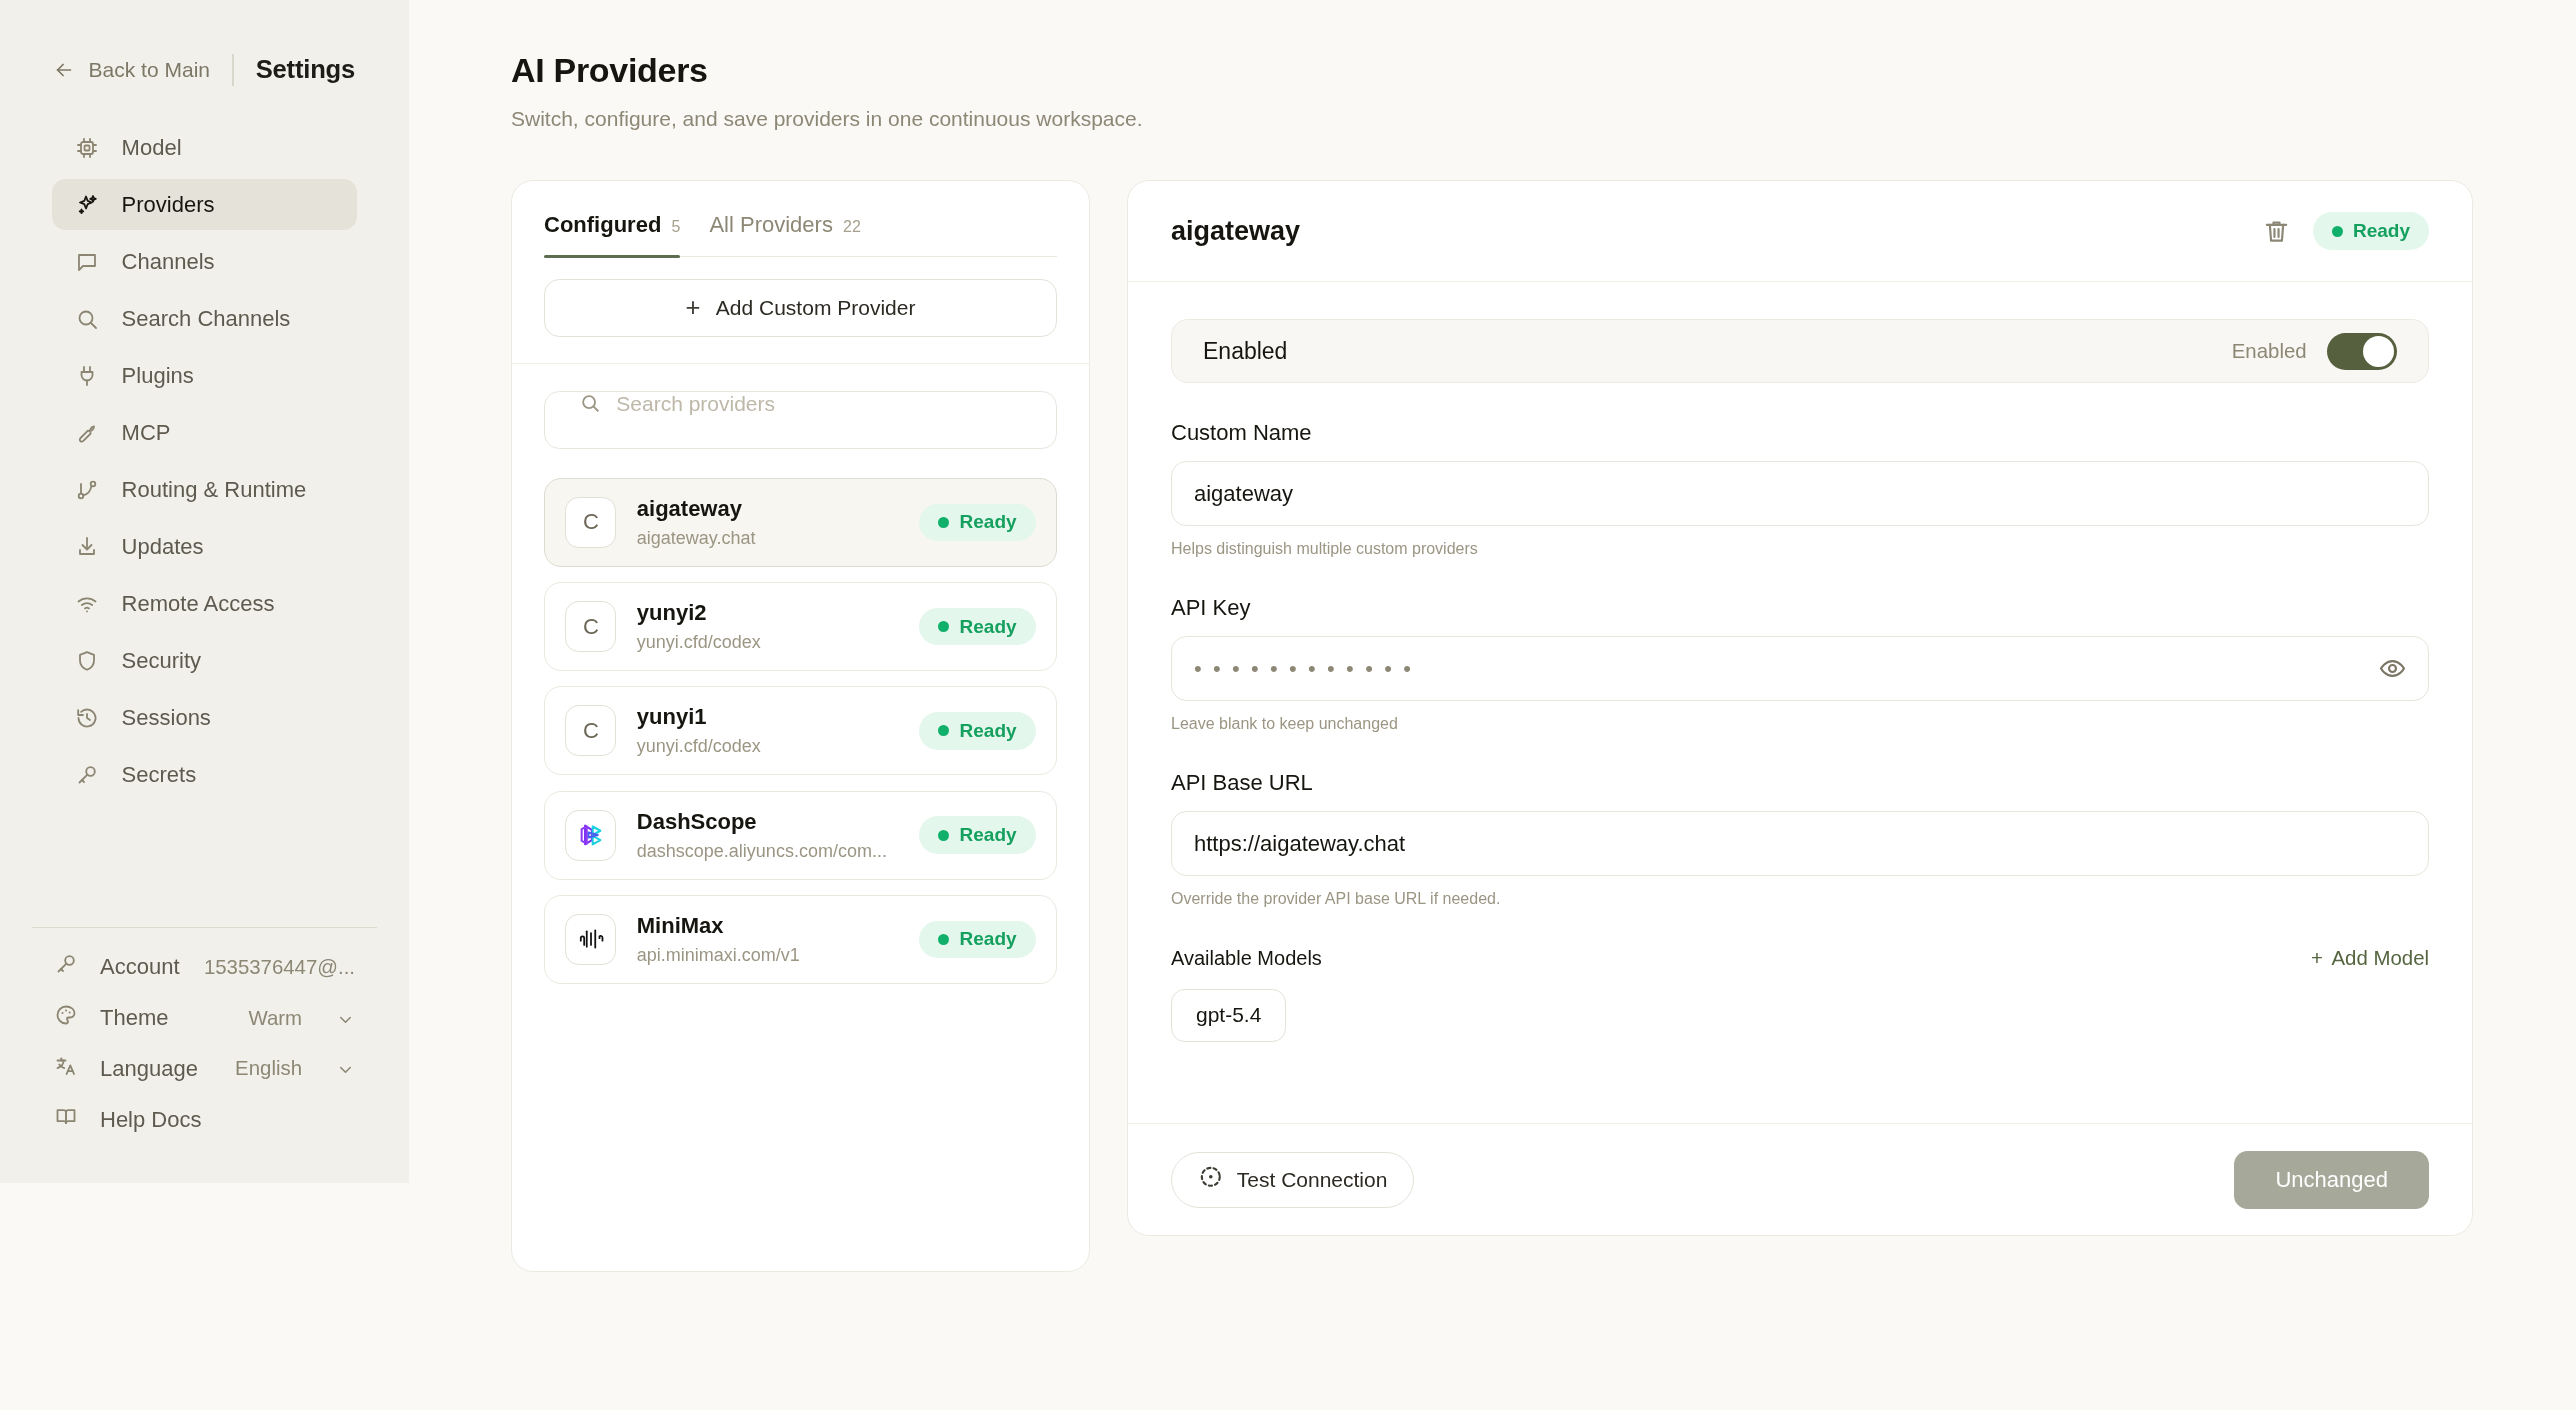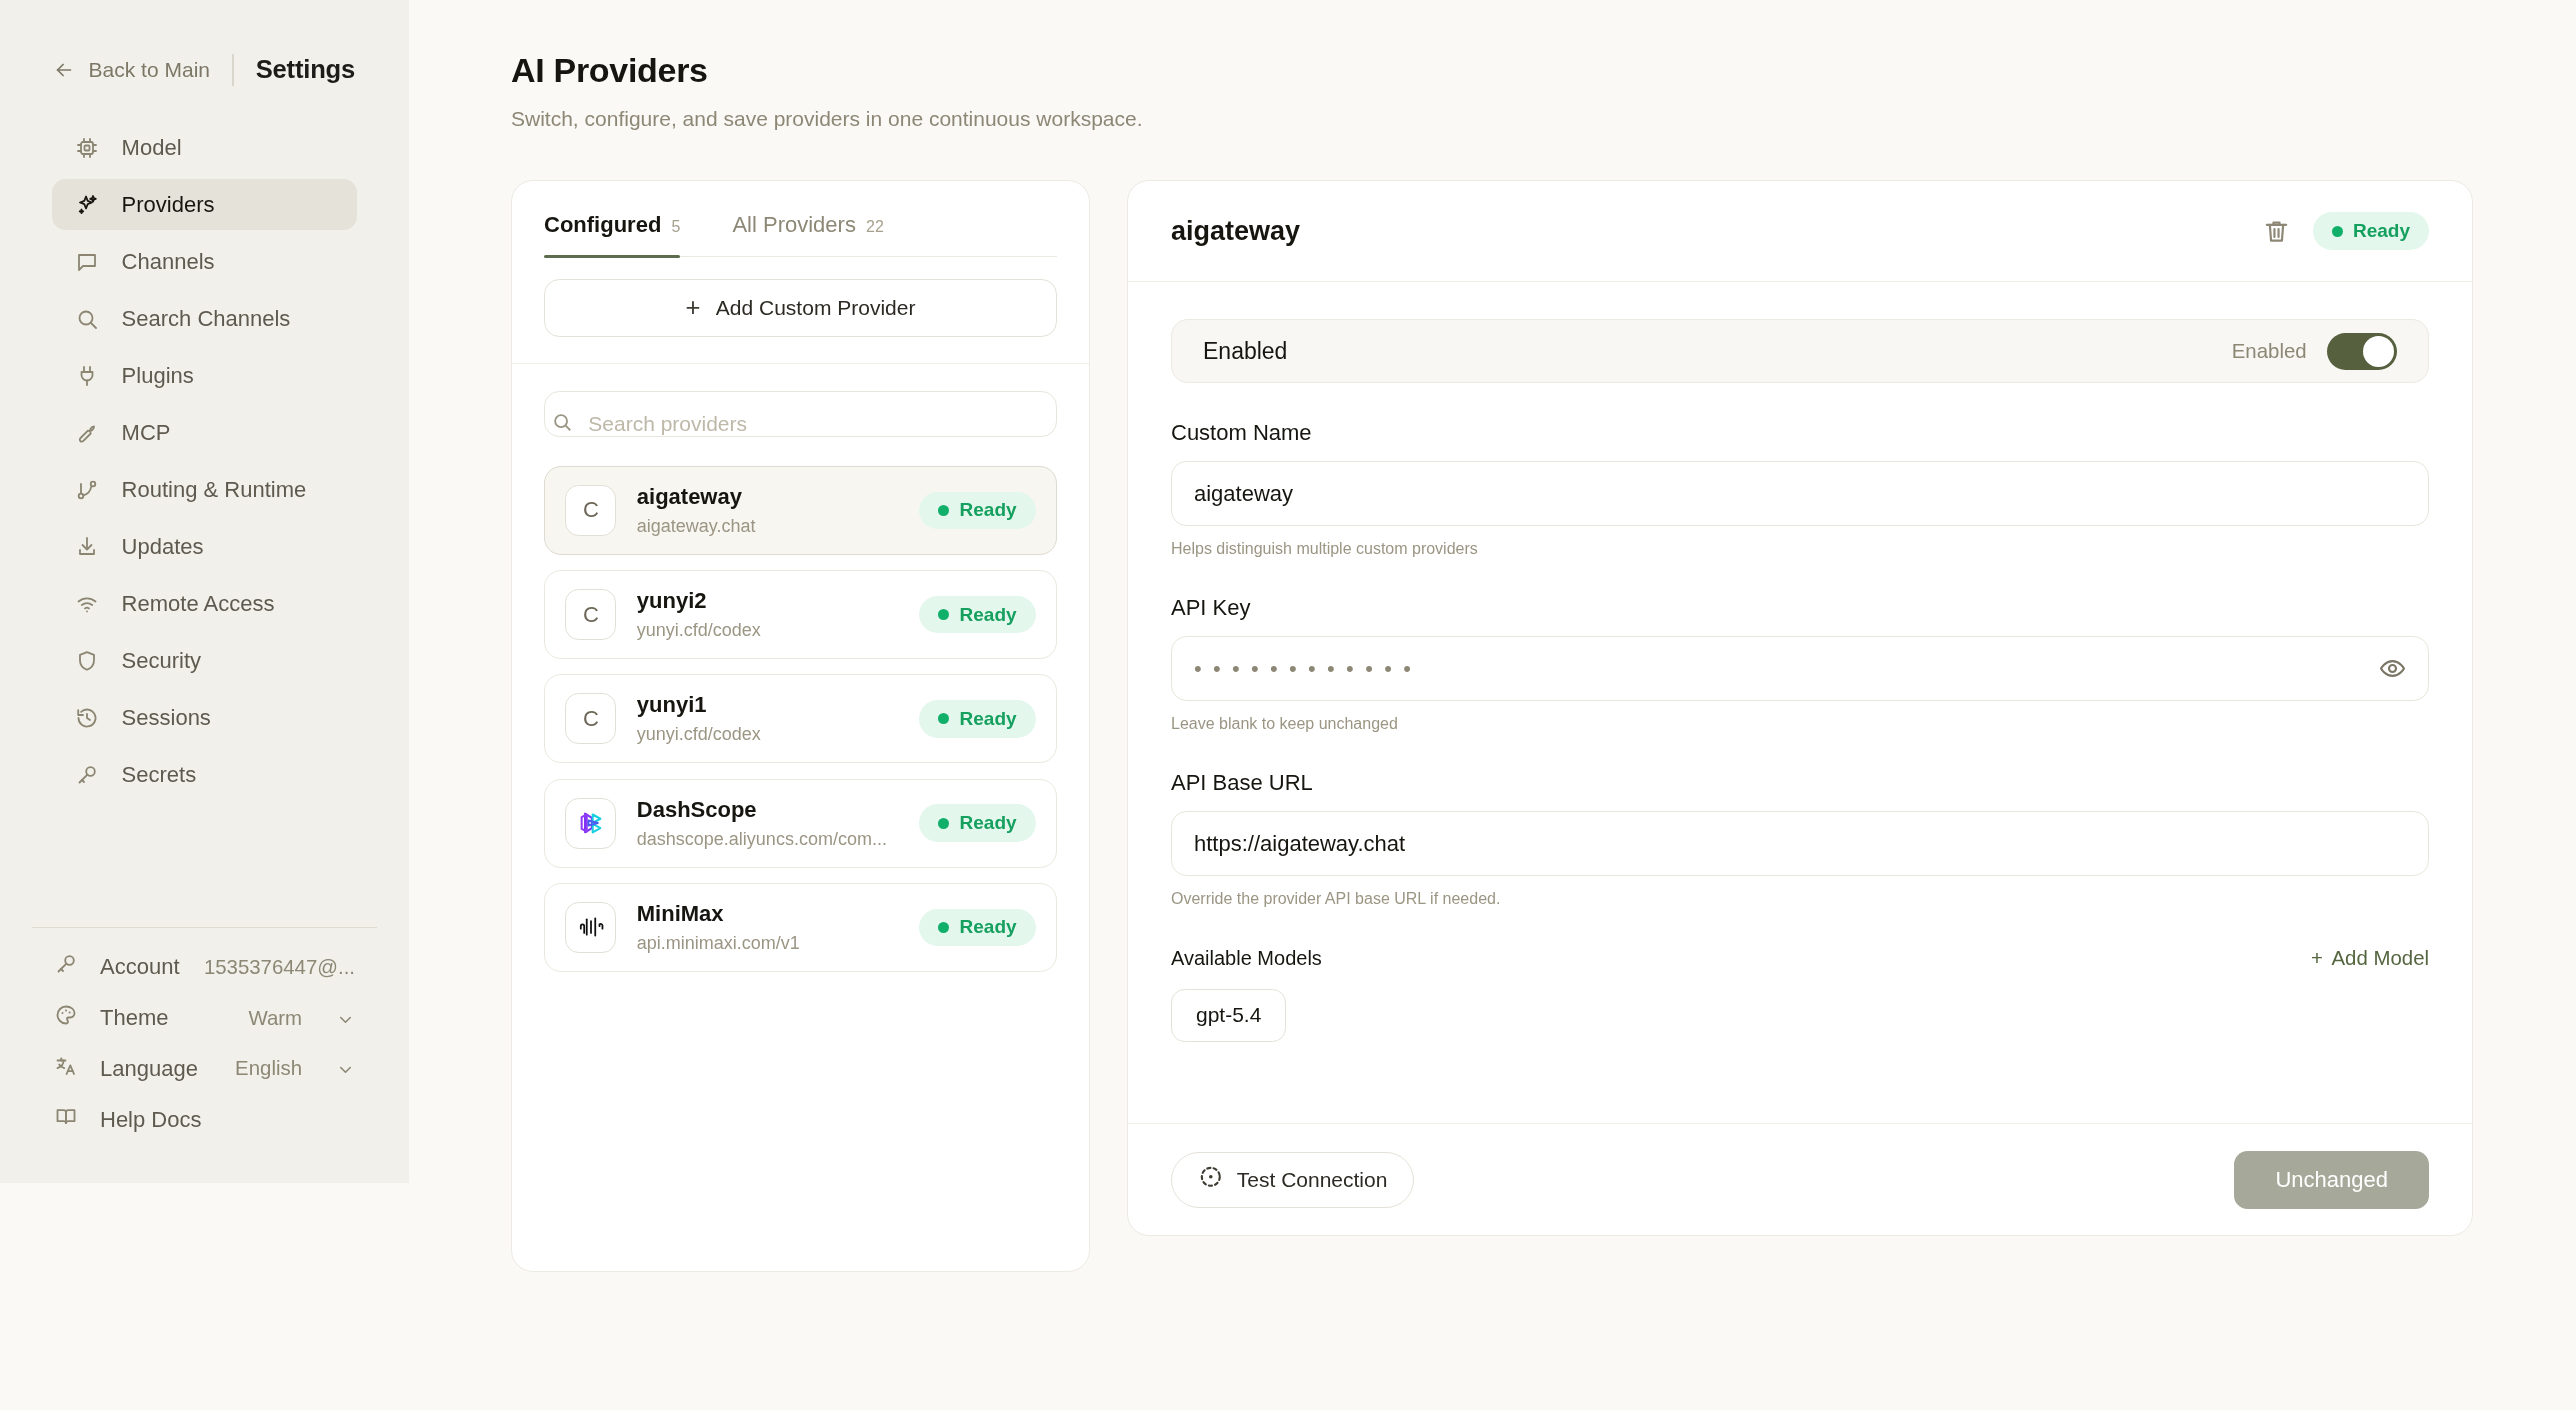--- a/index.html
+++ b/index.html
@@ -70,43 +70,43 @@
   .cols { display: flex; gap: 37px; margin-top: 49px; }
 
   
   .prov-card {
     width: 579px; background: #ffffff;
     border: 0.9px solid #eceae2; border-radius: 22px;
     display: flex; flex-direction: column;
     height: 1092px; overflow: hidden;
     flex: 0 0 579px;
   }
-  .tabs { display: flex; gap: 52px; padding: 31px 32px 0 32px; position: relative; }
+  .tabs { display: flex; gap: 29px; padding: 31px 32px 0 32px; position: relative; }
   .tab { display: flex; align-items: baseline; gap: 10.2px; padding-bottom: 19px; cursor: pointer; position: relative; }
   .tab-label { font-size: 22px; color: #8d8775; }
   .tab-count { font-size: 16px; color: #a6a08d; }
   .tab.active .tab-label { color: #16150f; font-weight: 600; }
   .tab.active::after {
     content: ""; position: absolute; left: 0; right: 0; bottom: -0.9px; height: 3.4px;
     background: #5d6b4e; border-radius: 2.6px;
   }
   .tabs-rule { height: 0.9px; background: #eceae2; margin: -0.9px 32px 0 32px; }
 
   .add-btn {
     margin: 22px 32px 25.6px 32px; height: 58px;
     border: 0.9px solid #e4e1d7; border-radius: 15.3px; background: #fff;
     display: flex; align-items: center; justify-content: center; gap: 15.3px;
     cursor: pointer; font-size: 21px; color: #2c2a23;
   }
   .add-btn .plus { font-size: 25.6px; color: #3e3c33; line-height: 1; }
 
   .srch-wrap { border-top: 0.9px solid #f0eee7; padding: 27px 32px 19px 32px; }
   .srch {
-    height: 46px; border: 0.9px solid #e8e5dc; border-radius: 15.3px; background: #fff;
-    display: flex; align-items: flex-end; gap: 15.3px; padding: 0 6px;
+    height: 58px; border: 0.9px solid #e8e5dc; border-radius: 15.3px; background: #fff;
+    display: flex; align-items: flex-start; gap: 15.3px; padding: 0 34px;
   }
   .srch svg { width: 22px; height: 22px; stroke: #9b9583; fill: none; stroke-width: 2; }
   .srch input {
     border: 0; outline: 0; font-size: 21px; color: #2c2a23; background: transparent;
     flex: 1; font-family: "Liberation Sans", sans-serif;
   }
   .srch input::placeholder { color: #bdb8a8; }
 
   .plist { padding: 10.2px 32px 0 32px; display: flex; flex-direction: column; gap: 15.3px; overflow: hidden; }
   .pitem {

